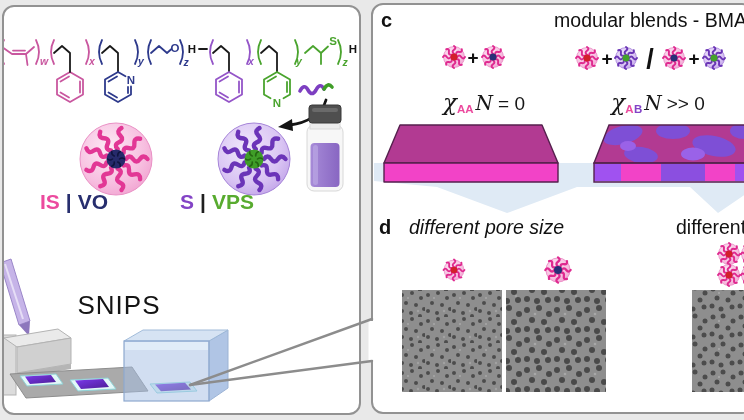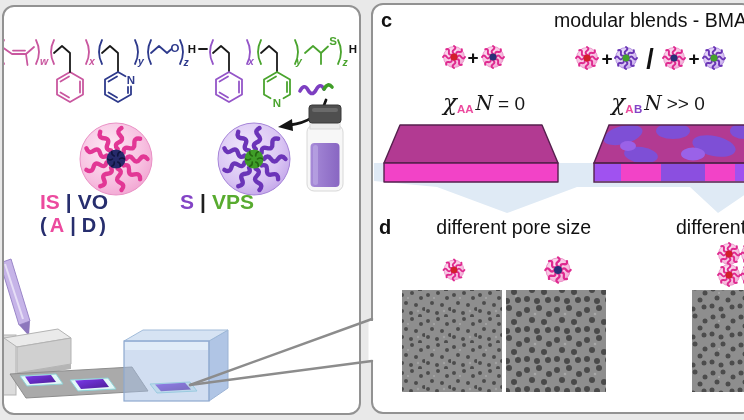--- a/index.html
+++ b/index.html
@@ -236,26 +236,24 @@
           </g>
           <rect x="120" y="334" width="85" height="60" fill="rgba(164,190,228,0.5)" stroke="#8ea9cf" stroke-width="1.2"></rect>
           <rect x="121" y="335" width="83" height="8" fill="rgba(228,238,249,0.85)"></rect>
         </g>
       </g>
     </svg>
 
     <div class="pairline" style="left:33px;top:184px;width:150px;">
       <span class="c-pink">IS</span><span class="c-navy">|</span><span class="c-navy">VO</span>
     </div>
-    <div class="pairline small" style="left:33px;top:207px;width:150px;">
-      <span class="c-navy" style="margin-right:0">(</span><span class="c-pink">A</span><span class="c-navy">|</span><span class="c-navy">D</span><span class="c-navy" style="margin-left:0">)</span>
-    </div>
     <div class="pairline" style="left:173px;top:184px;width:150px;">
       <span class="c-purple">S</span><span class="c-dark">|</span><span class="c-green">VPS</span>
     </div>
+    <div class="snips" style="left:55px;top:283px;width:120px;text-align:center;">SNIPS</div>
   </section>
 
   <section class="panel panel-right">
     <svg class="abs" width="380" height="406" viewBox="0 0 380 406">
       <defs>
         <pattern id="p1" width="26" height="26" patternUnits="userSpaceOnUse">
           <rect width="26" height="26" fill="#8e8e8e"></rect>
           <g fill="#454545" opacity="0.9">
             <circle cx="3" cy="4" r="2"></circle>
               <circle cx="13" cy="2" r="2"></circle>
@@ -377,21 +375,21 @@
     </div>
     <div class="eq" style="left:210px;top:84px;width:150px;">
       <span class="chi">χ</span>
         <span class="esub c-pink">A</span>
         <span class="esub c-purple" style="margin-left:0.5px">B</span>
         <span class="en">N</span>
         <span class="rel">&gt;&gt; 0</span>
     </div>
 
     <div class="lbl-letter" style="left:6px;top:211px;">d</div>
-    <div class="cap" style="left:36px;top:211px;width:182px;text-align:right;">different pore size</div>
+    <div class="cap" style="left:36px;top:211px;width:182px;text-align:left;font-style:italic;">different pore size</div>
     <div class="cap" style="left:303px;top:211px;width:220px;">different</div>
   </section>
 
   <svg class="connector" width="744" height="420" viewBox="0 0 744 420">
     <rect x="368.5" y="321" width="7" height="39" fill="#ffffff"></rect>
     <path d="M190,385 L372,319" stroke="#8c8c8c" stroke-width="2.4" fill="none" stroke-linecap="round"></path>
     <path d="M190,385 L372,361" stroke="#8c8c8c" stroke-width="2.4" fill="none" stroke-linecap="round"></path>
   </svg>
 
 </div>

